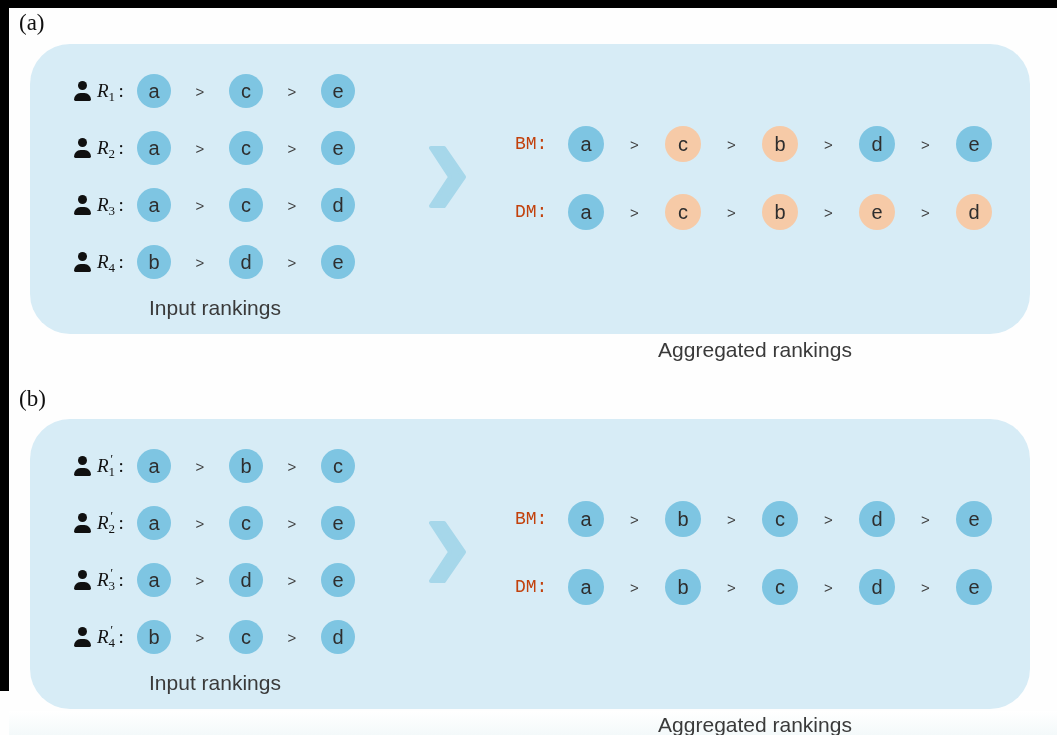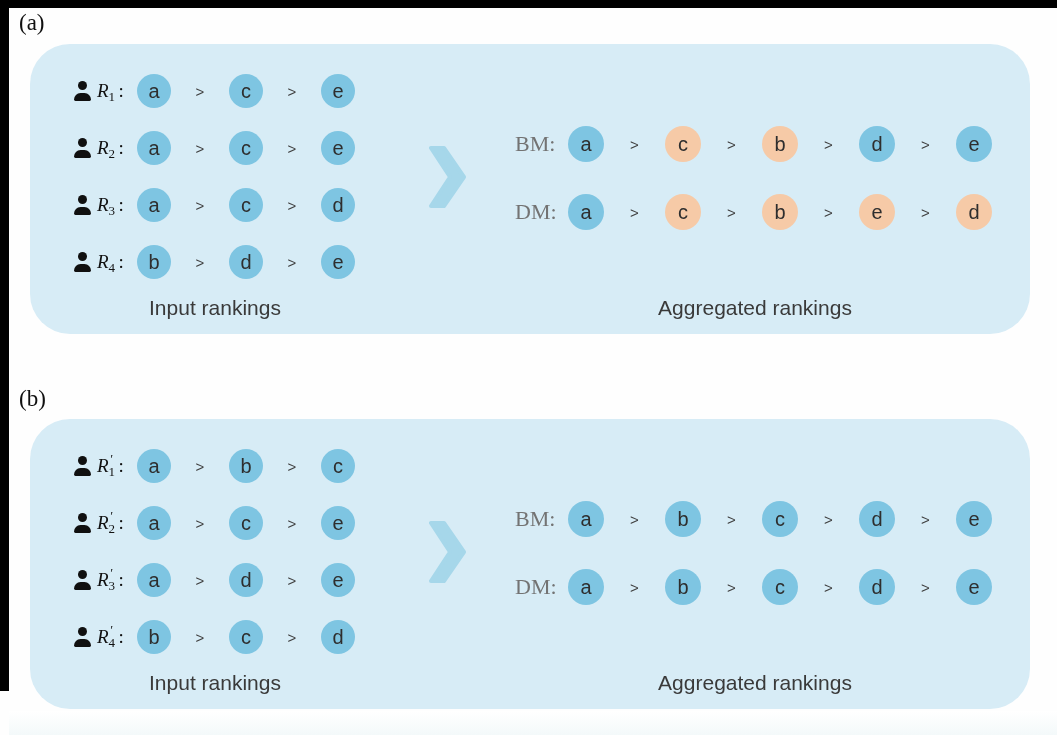--- a/index.html
+++ b/index.html
@@ -47,25 +47,25 @@
   .sep { text-align:center; font-size:15px; color:#3f3f3f; }
   .sep-in  { width:58px; flex:0 0 58px; }
   .sep-agg { width:61px; flex:0 0 61px; }
 
   .chevron { position:absolute; left:399px; top:102px; }
   .chevron polygon { fill:var(--chevron); stroke:var(--chevron); stroke-width:4; stroke-linejoin:round; }
 
   .agg-rows { position:absolute; left:478px; top:82px; display:flex; flex-direction:column; gap:32px; }
   .agg-row { display:flex; align-items:center; height:36px; }
   .method { width:52px; flex:0 0 52px; margin-right:8px; padding-left:7px; box-sizing:border-box;
-    font-family:Liberation Serif, serif; font-size:22px; color:#737373; }
+    font-family:Liberation Mono, monospace; font-size:18px; color:#c2410c; }
 
   .caption { position:absolute; top:252px; font-size:21px; color:#3a3a3a; text-align:center; }
   .caption-input { left:70px;  width:230px; }
-  .caption-agg   { left:585px; width:280px; }
+  .caption-agg   { left:585px; width:280px;margin-top:42px; }
 </style>
 </head>
 <body>
 
 <div class="screen">
   <div class="bar-top"></div>
   <div class="bar-left"></div>
   <div class="bottom-tint"></div>
 
   <div class="panel-letter a">(a)</div>

